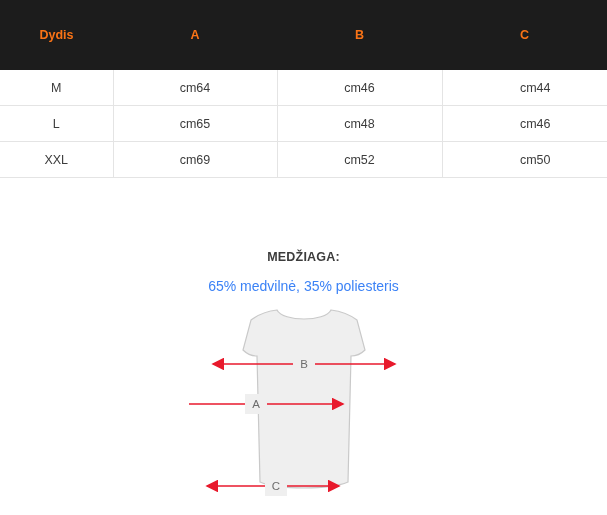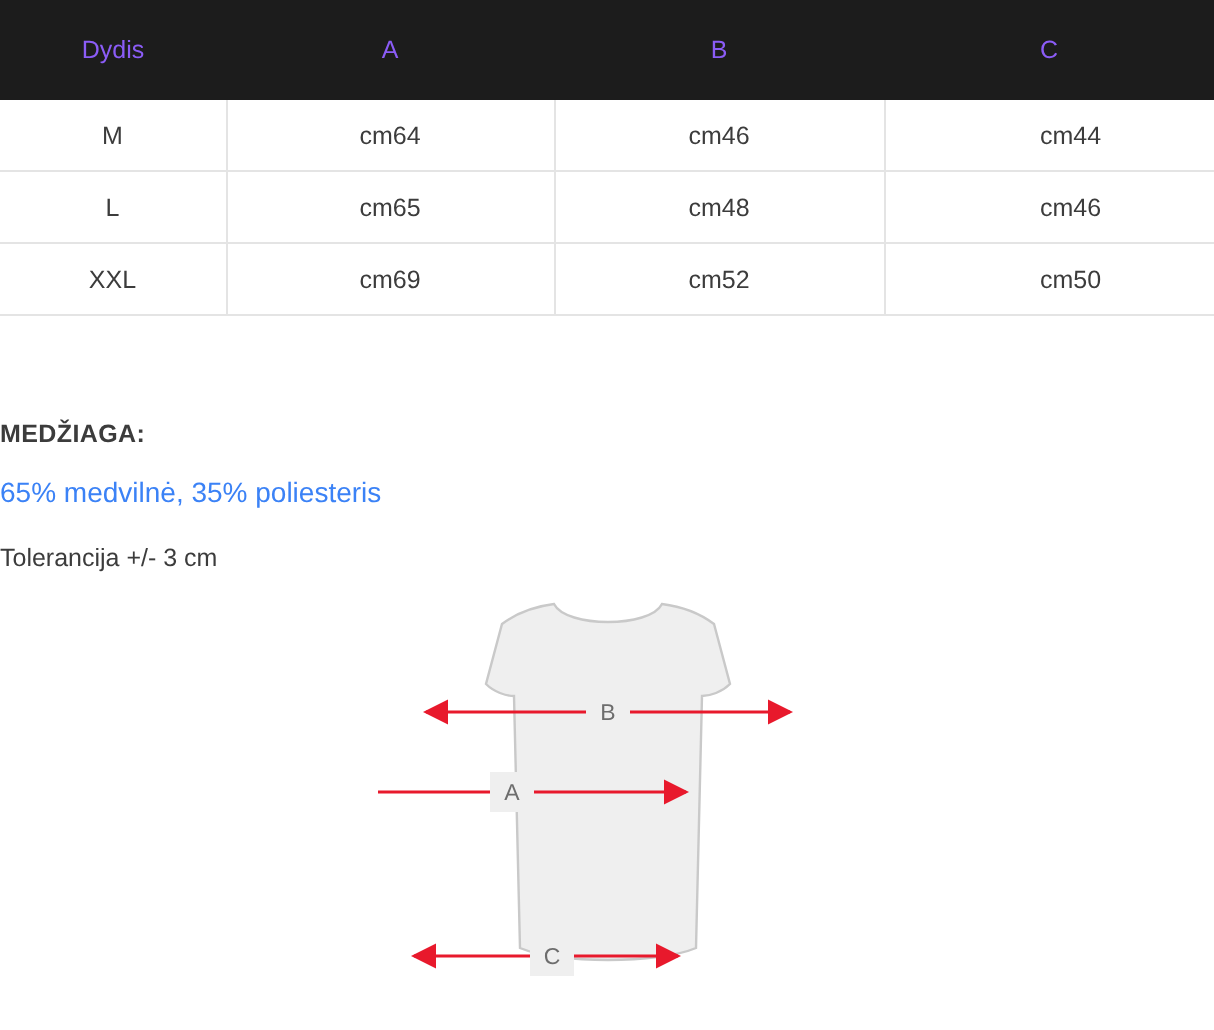--- a/index.html
+++ b/index.html
@@ -21,26 +21,26 @@
   }
 
   
   table.size-table {
     width: 607px;
     border-collapse: collapse;
     table-layout: fixed;
   }
   table.size-table thead th {
     background: #1c1c1c;
-    color: #8b5cf6;
+    color: #f97316;
     font-size: 12.5px;
-    font-weight: normal;
+    font-weight: bold;
     height: 36px;
     line-height: 36px;
-    padding: 7px;
+    padding: 17px;
     text-align: center;
     border: none;
   }
   table.size-table tbody td {
     height: 35px;
     font-size: 12.5px;
     text-align: center;
     color: #3c3c3c;
     border-bottom: 1px solid #e4e4e4;
     border-right: 1px solid #e4e4e4;
@@ -51,21 +51,22 @@
     border-right: none;
     padding-left: 21px;
   }
   table.size-table col.c-size  { width: 113px; }
   table.size-table col.c-a     { width: 164px; }
   table.size-table col.c-b     { width: 165px; }
   table.size-table col.c-c     { width: 165px; }
 
   
   .material-block {
-    margin-top: 52px;
+    margin-top: 72px;
+    text-align: center;
   }
   .material-title {
     font-size: 12.5px;
     font-weight: bold;
     color: #3c3c3c;
     letter-spacing: .2px;
   }
   .material-line {
     font-size: 14px;
     color: #3b82f6;
@@ -127,21 +128,20 @@
         <td>cm69</td>
         <td>cm52</td>
         <td>cm50</td>
       </tr>
     </tbody>
   </table>
 
   <div class="material-block">
     <div class="material-title">MEDŽIAGA:</div>
     <div class="material-line">65% medvilnė, 35% poliesteris</div>
-    <div class="tolerance-line">Tolerancija +/- 3 cm</div>
   </div>
 
   <div class="diagram-wrap">
     <svg width="230" height="210" viewBox="0 0 230 210">
       <defs>
         <marker id="arrH" markerWidth="8" markerHeight="8" refX="7" refY="4" orient="auto">
           <path d="M0,0 L8,4 L0,8 z" fill="#e8192c"></path>
         </marker>
         <marker id="arrHs" markerWidth="8" markerHeight="8" refX="1" refY="4" orient="auto">
           <path d="M8,0 L0,4 L8,8 z" fill="#e8192c"></path>

